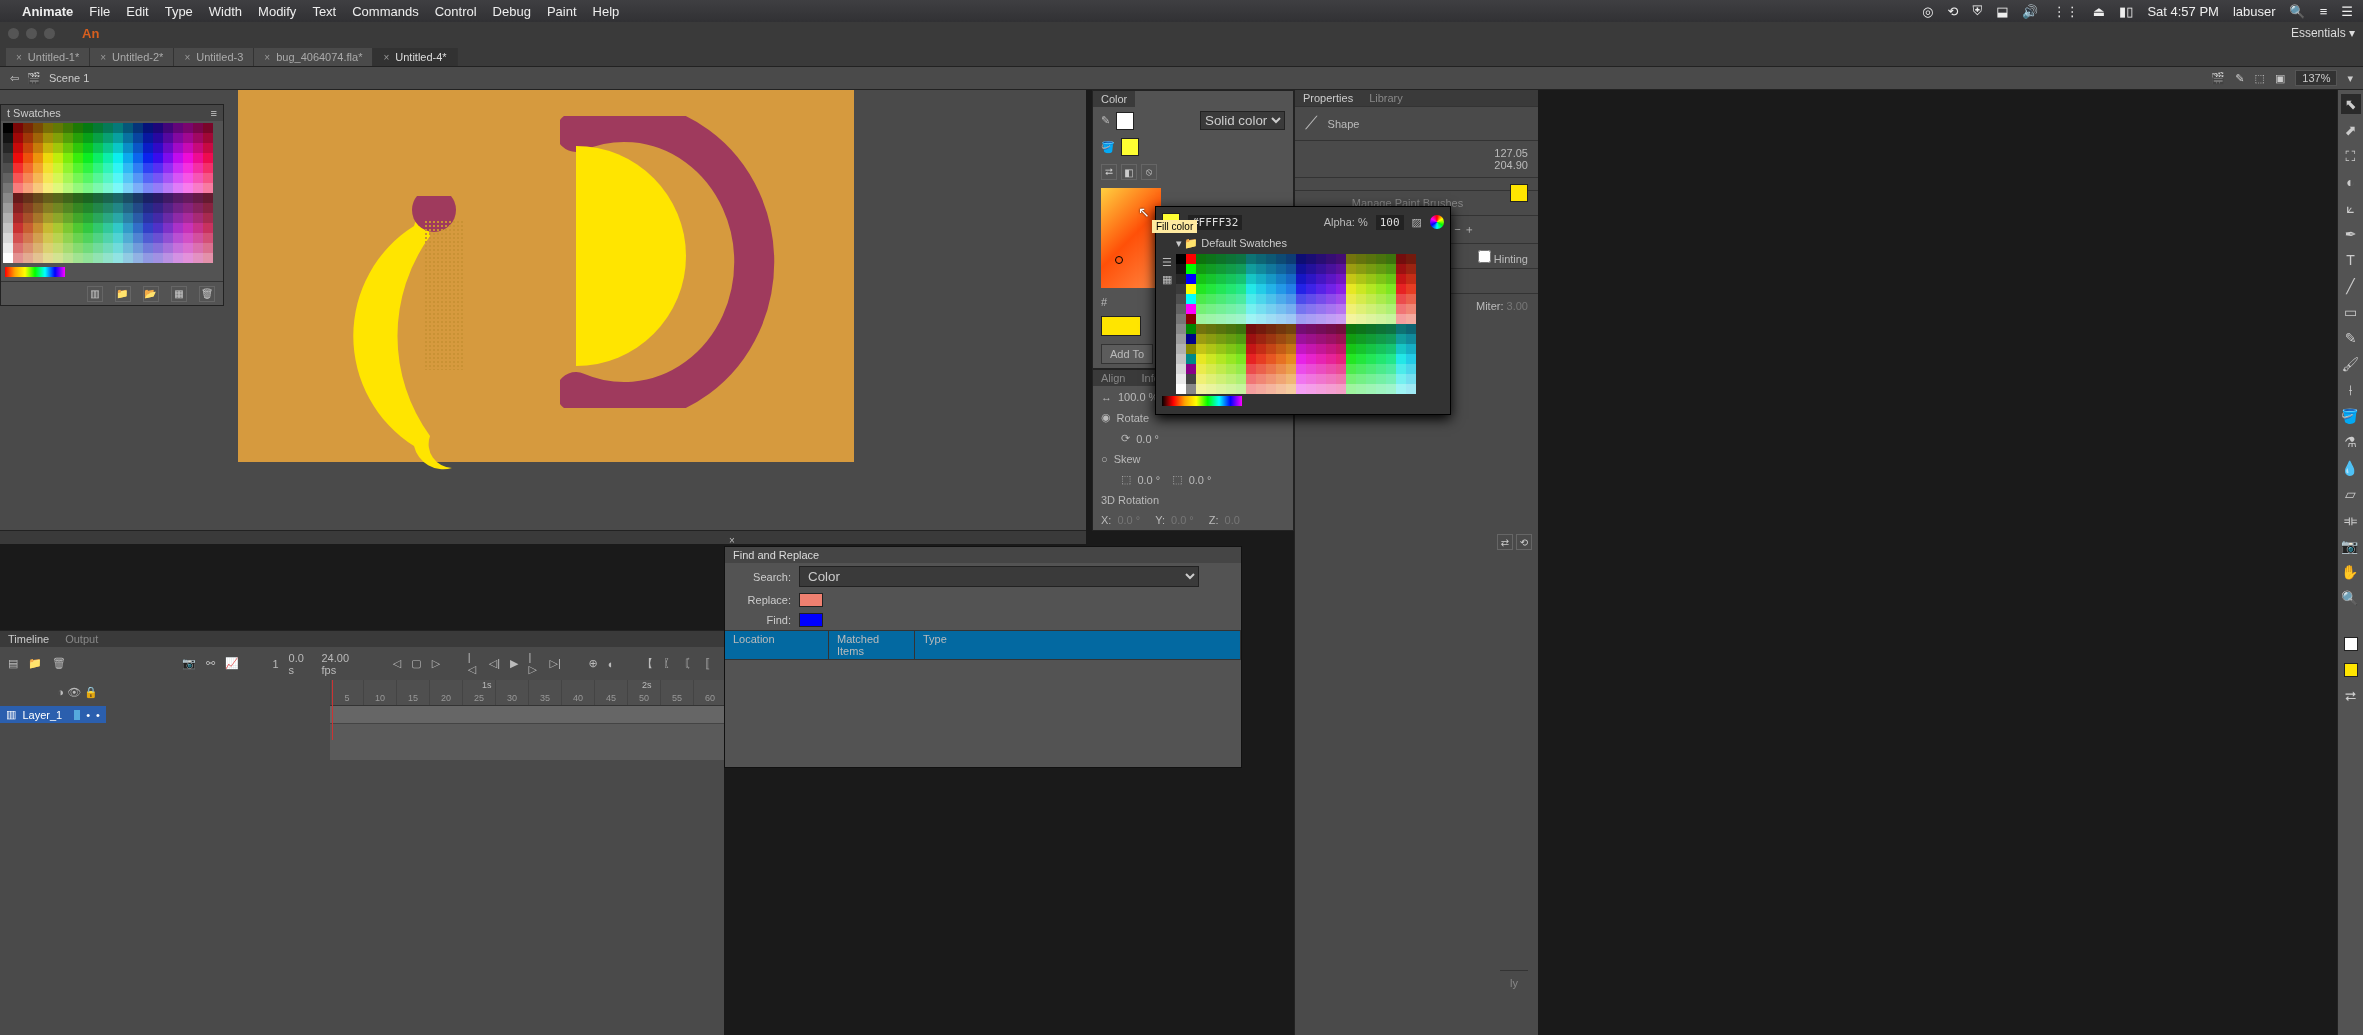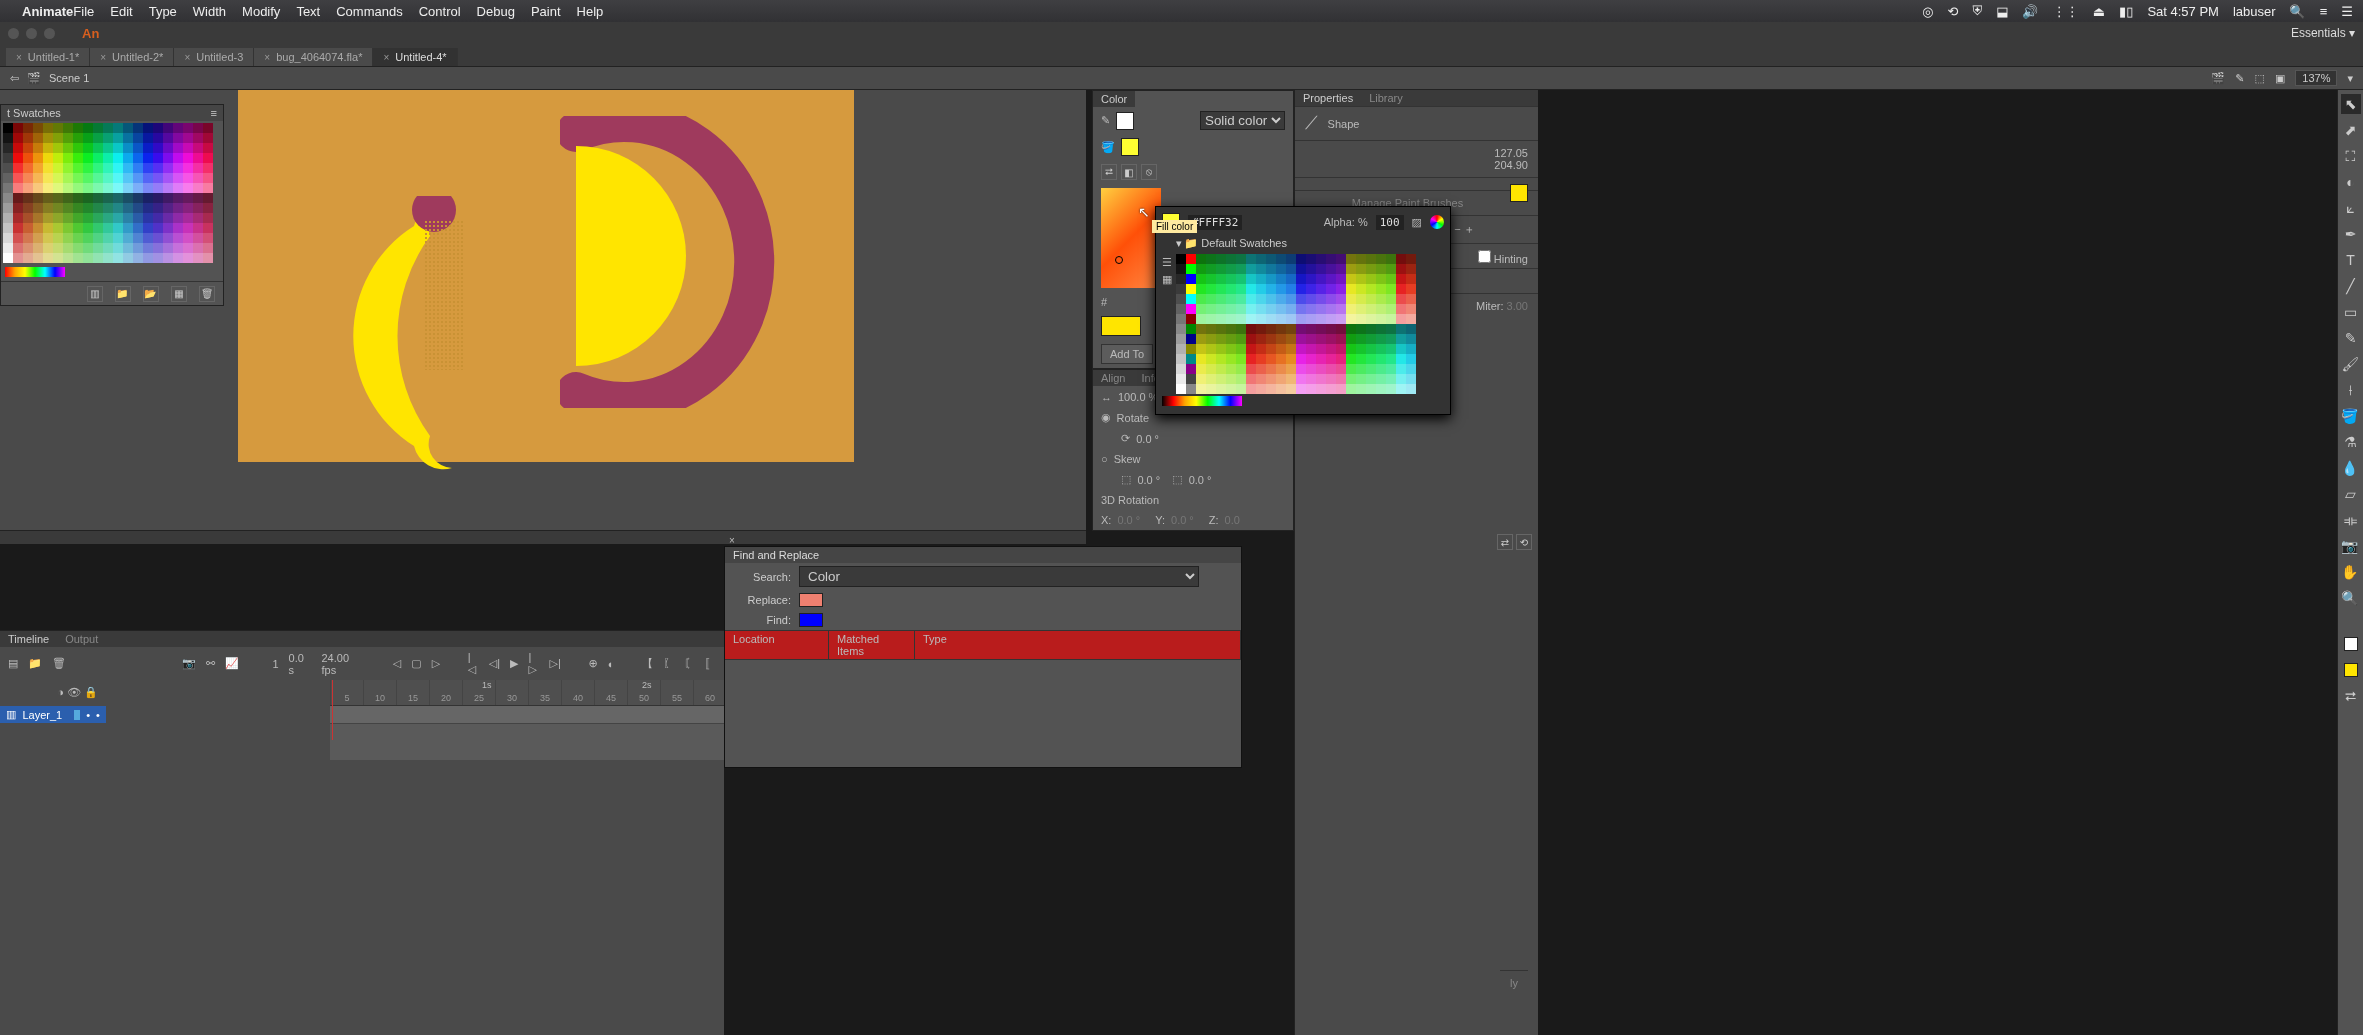--- a/index.html
+++ b/index.html
@@ -1,21 +1,21 @@
 <!DOCTYPE html>
 <html><head>
   <meta charset="utf-8">
   <style>
     * { margin:0; padding:0; box-sizing:border-box; font-family: -apple-system, "Helvetica Neue", Arial, sans-serif; user-select:none; }
     body { background:#1a1a1a; color:#bbb; font-size:11px; width:2363px; height:1035px; position:relative; overflow:hidden; }
 
     
     .menubar { height:22px; background:linear-gradient(#3f3f42,#313134); display:flex; align-items:center; padding:0 10px; color:#eee; font-size:13px; }
     .menubar .apple { font-size:14px; margin-right:12px; }
-    .menubar .app { font-weight:700; }
+    .menubar .app { font-weight:700; margin-right:16px; }
     .menubar .menuitem { margin-right:16px; }
     .menubar .right { margin-left:auto; display:flex; align-items:center; gap:14px; }
     .menubar .right span { font-size:13px; }
     .menubar .icon { font-size:13px; }
 
     
     .titlebar { height:22px; background:#3a3a3a; display:flex; align-items:center; padding:0 8px; }
     .titlebar .dot { width:11px; height:11px; border-radius:50%; background:#555; margin-right:7px; }
     .titlebar .anlogo { color:#d85f1e; font-weight:700; font-size:13px; margin-left:20px; }
     .workspace { position:absolute; right:8px; top:26px; color:#ddd; font-size:12px; }
@@ -93,21 +93,21 @@
 
     
     .findpanel { position:absolute; left:724px; top:456px; width:518px; height:222px; background:#535353; border:1px solid #111; z-index:40; }
     .findpanel .ttl { background:#454545; padding:2px 8px; color:#ddd; position:relative; }
     .findpanel .close { position:absolute; left:4px; top:-12px; font-size:10px; }
     .findpanel .frow { display:flex; align-items:center; padding:3px 10px; }
     .findpanel .lbl { width:56px; text-align:right; margin-right:8px; color:#ccc; }
     .findpanel select { background:#3a3a3a; color:#ccc; border:1px solid #222; width:400px; padding:1px 4px; }
     .chip { width:24px; height:14px; border:1px solid #222; }
     .disc { padding:3px 10px; color:#bbb; border-top:1px solid #444; }
-    .resultshdr { display:flex; background:#b91c1c; border-top:1px solid #333; border-bottom:1px solid #333; }
+    .resultshdr { display:flex; background:#0369a1; border-top:1px solid #333; border-bottom:1px solid #333; }
     .resultshdr div { padding:2px 8px; border-right:1px solid #333; }
 
     
     .timeline { position:absolute; left:0; top:540px; width:724px; bottom:0; background:#4a4a4a; border-top:1px solid #222; }
     .timeline .tabs { background:#3a3a3a; display:flex; }
     .timeline .tools { display:flex; gap:10px; padding:4px 8px; align-items:center; }
     .timeline .layers { width:224px; float:left; }
     .timeline .layerrow { background:#2b5fae; color:#fff; padding:2px 6px; display:flex; align-items:center; gap:6px; }
     .timeline .frames { margin-left:224px; position:relative; height:80px; background:#5a5a5a; }
     .timeline .ruler { height:26px; background:#4f4f4f; border-bottom:1px solid #333; display:flex; font-size:9px; color:#999; }

